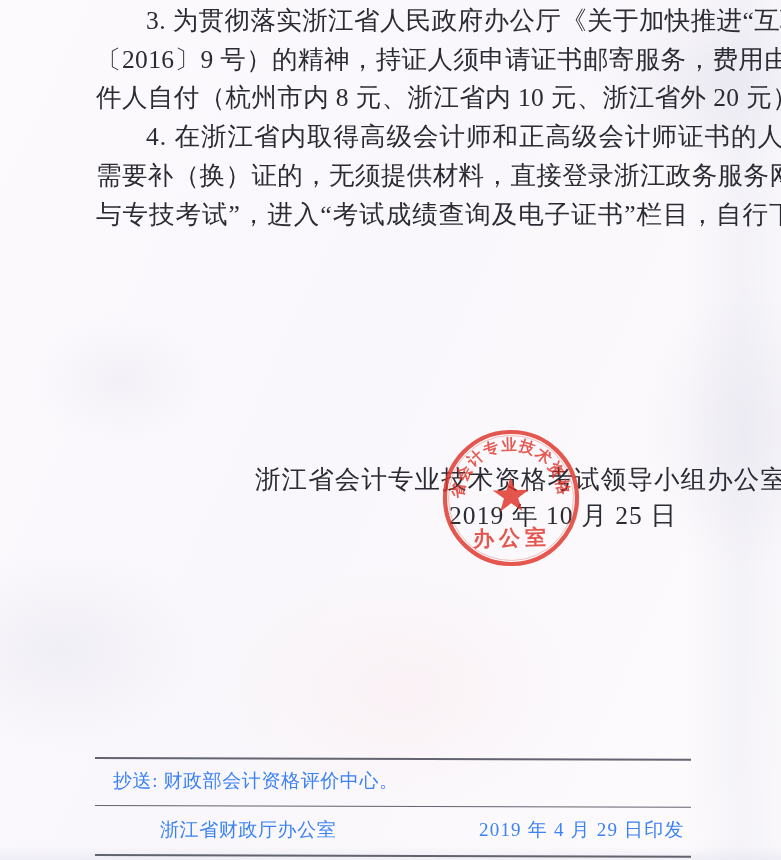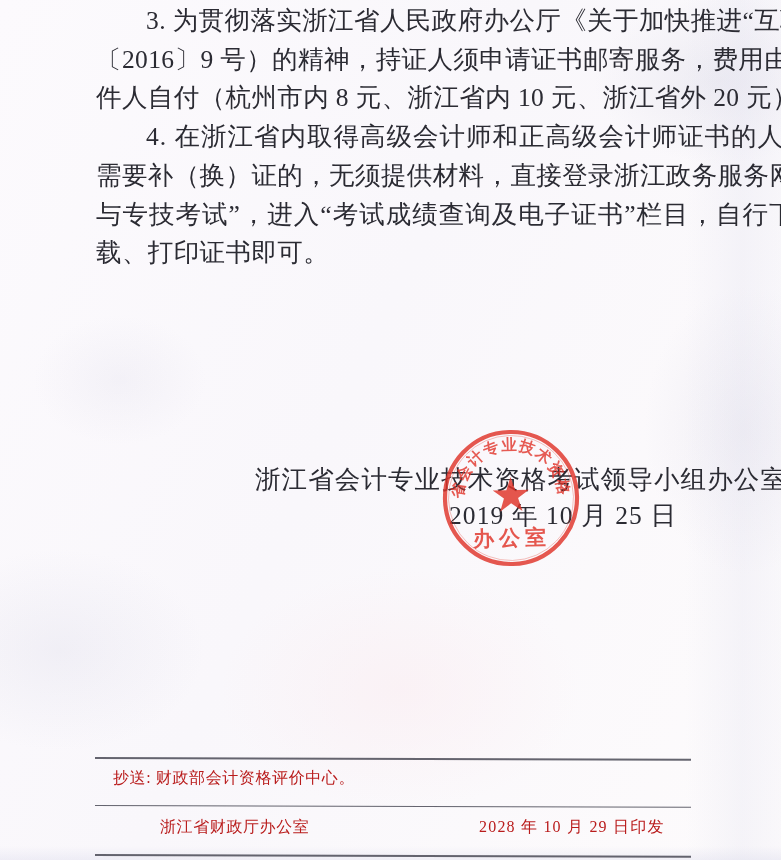--- a/index.html
+++ b/index.html
@@ -126,24 +126,24 @@
     transform-origin: left center;
     transform: rotate(0.18deg);
     opacity: 0.85;
   }
   .rule.r1 { top: 7px; }
   .rule.r2 { top: 55px; border-top-width: 1.6px; }
   .rule.r3 { top: 104px; border-top-width: 2px; }
 
   .footer-line {
     position: absolute;
-    font-size: 16px;
+    font-size: 19px;
     letter-spacing: 0.6px;
     white-space: nowrap;
-    color: #b91c1c;
+    color: #3b82f6;
   }
   .footer-cc   { left: 113px; top: 18px; }
   .footer-org  { left: 113px; top: 67px; margin-left: 47px; }
   .footer-date { left: 479px; top: 67px; letter-spacing: 1.2px; }
 </style>
 </head>
 <body>
 
 <div id="page">
 
@@ -153,21 +153,20 @@
 
   <div class="body-block">
 
     <div class="para-line indent">3. 为贯彻落实浙江省人民政府办公厅《关于加快推进“互联</div>
     <div class="para-line">〔2016〕9 号）的精神，持证人须申请证书邮寄服务，费用由收</div>
     <div class="para-line">件人自付（杭州市内 8 元、浙江省内 10 元、浙江省外 20 元）。</div>
 
     <div class="para-line indent justify-wide">4. 在浙江省内取得高级会计师和正高级会计师证书的人员，</div>
     <div class="para-line">需要补（换）证的，无须提供材料，直接登录浙江政务服务网（网</div>
     <div class="para-line justify-wide">与专技考试”，进入“考试成绩查询及电子证书”栏目，自行下</div>
-    <div class="para-line">载、打印证书即可。</div>
   </div>
 
   <div class="sign-block">
     <div class="sign-org">浙江省会计专业技术资格考试领导小组办公室</div>
     <div class="sign-date">2019 年 10 月 25 日</div>
   </div>
 
   <div class="seal">
     <svg viewBox="0 0 140 140" xmlns="http://www.w3.org/2000/svg">
       <defs>
@@ -190,16 +189,16 @@
     </svg>
   </div>
 
   <div class="footer">
     <div class="rule r1"></div>
     <div class="rule r2"></div>
     <div class="rule r3"></div>
 
     <div class="footer-line footer-cc">抄送: 财政部会计资格评价中心。</div>
     <div class="footer-line footer-org">浙江省财政厅办公室</div>
-    <div class="footer-line footer-date">2028 年 10 月 29 日印发</div>
+    <div class="footer-line footer-date">2019 年 4 月 29 日印发</div>
   </div>
 
 </div>
 
 </body></html>

